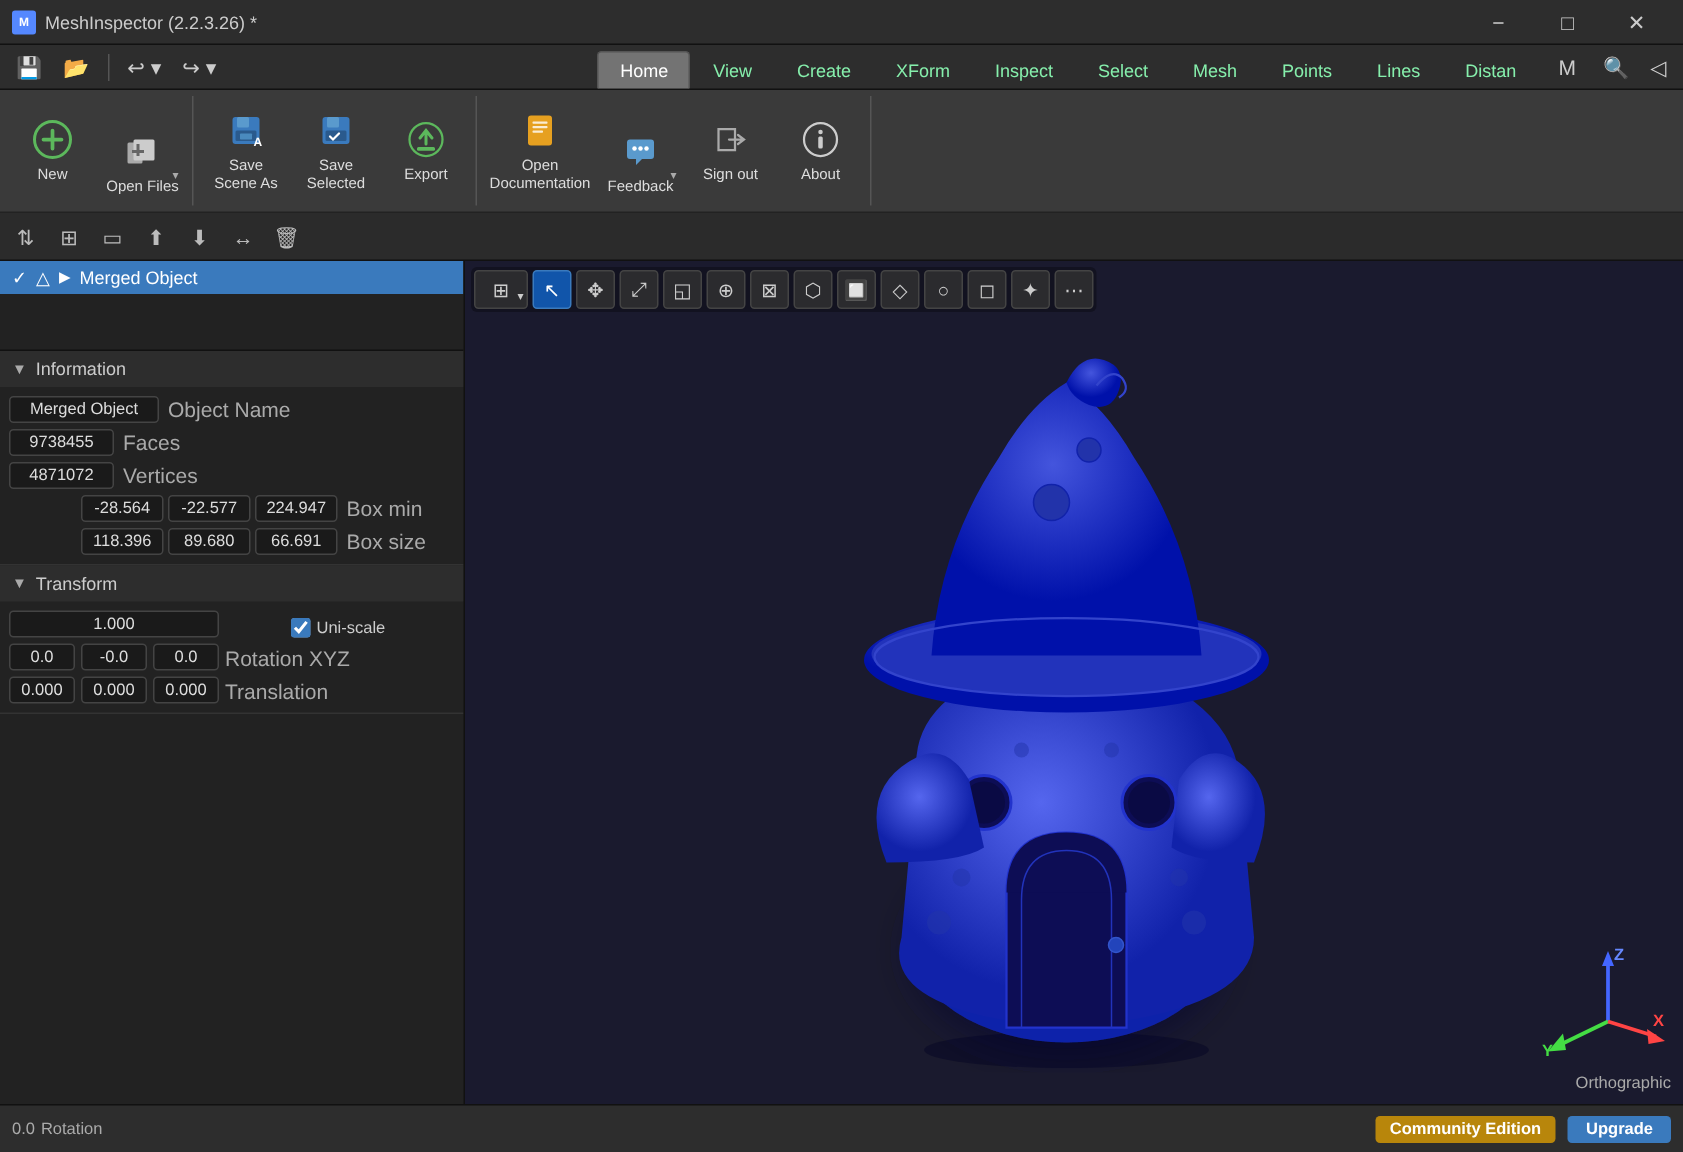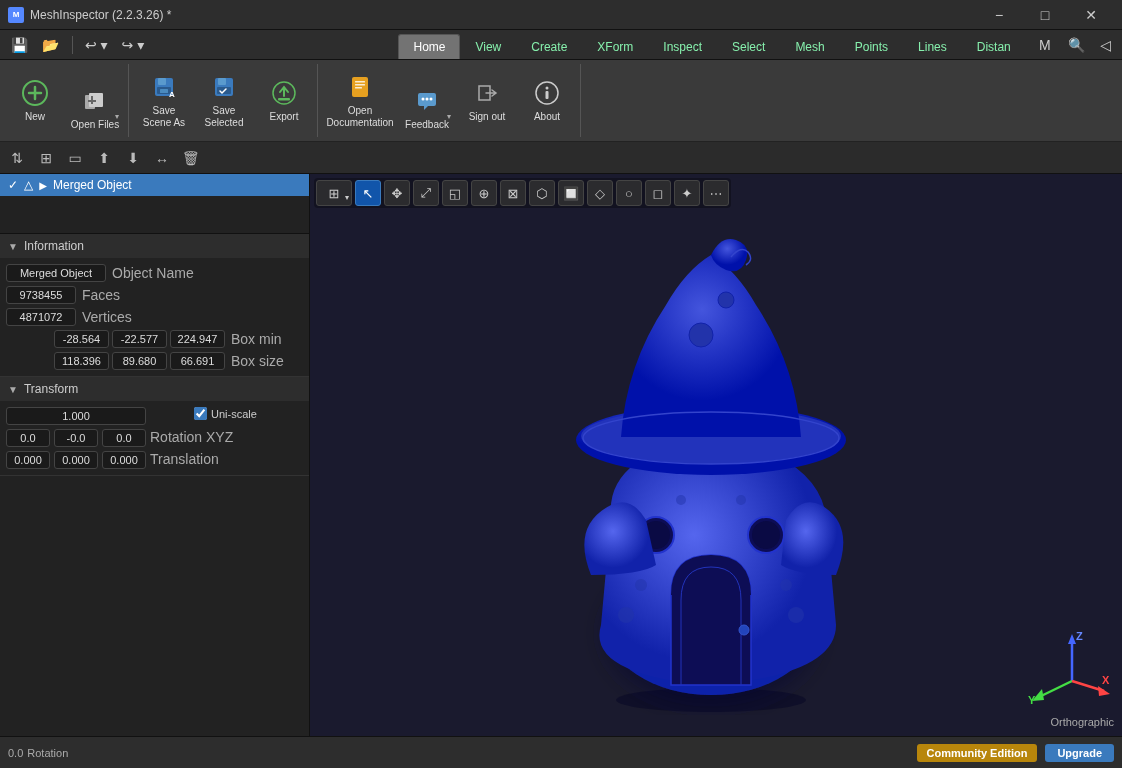--- a/index.html
+++ b/index.html
@@ -190,21 +190,21 @@
       text-align: center;
     }
     .info-val-wide { min-width: 100px; }
     .info-label { font-size: 14px; color: #aaa; }
     .info-triple { display: flex; gap: 3px; padding-left: 48px; }
     .info-triple .info-val { min-width: 55px; }
 
     
     .transform-row {
       display: flex;
-      align-items: flex-start;
+      align-items: flex-end;
       padding: 2px 6px;
       gap: 4px;
     }
     .transform-input {
       background: #1a1a1a;
       border: 1px solid #444;
       border-radius: 3px;
       padding: 2px 4px;
       font-size: 11px;
       color: #ddd;

